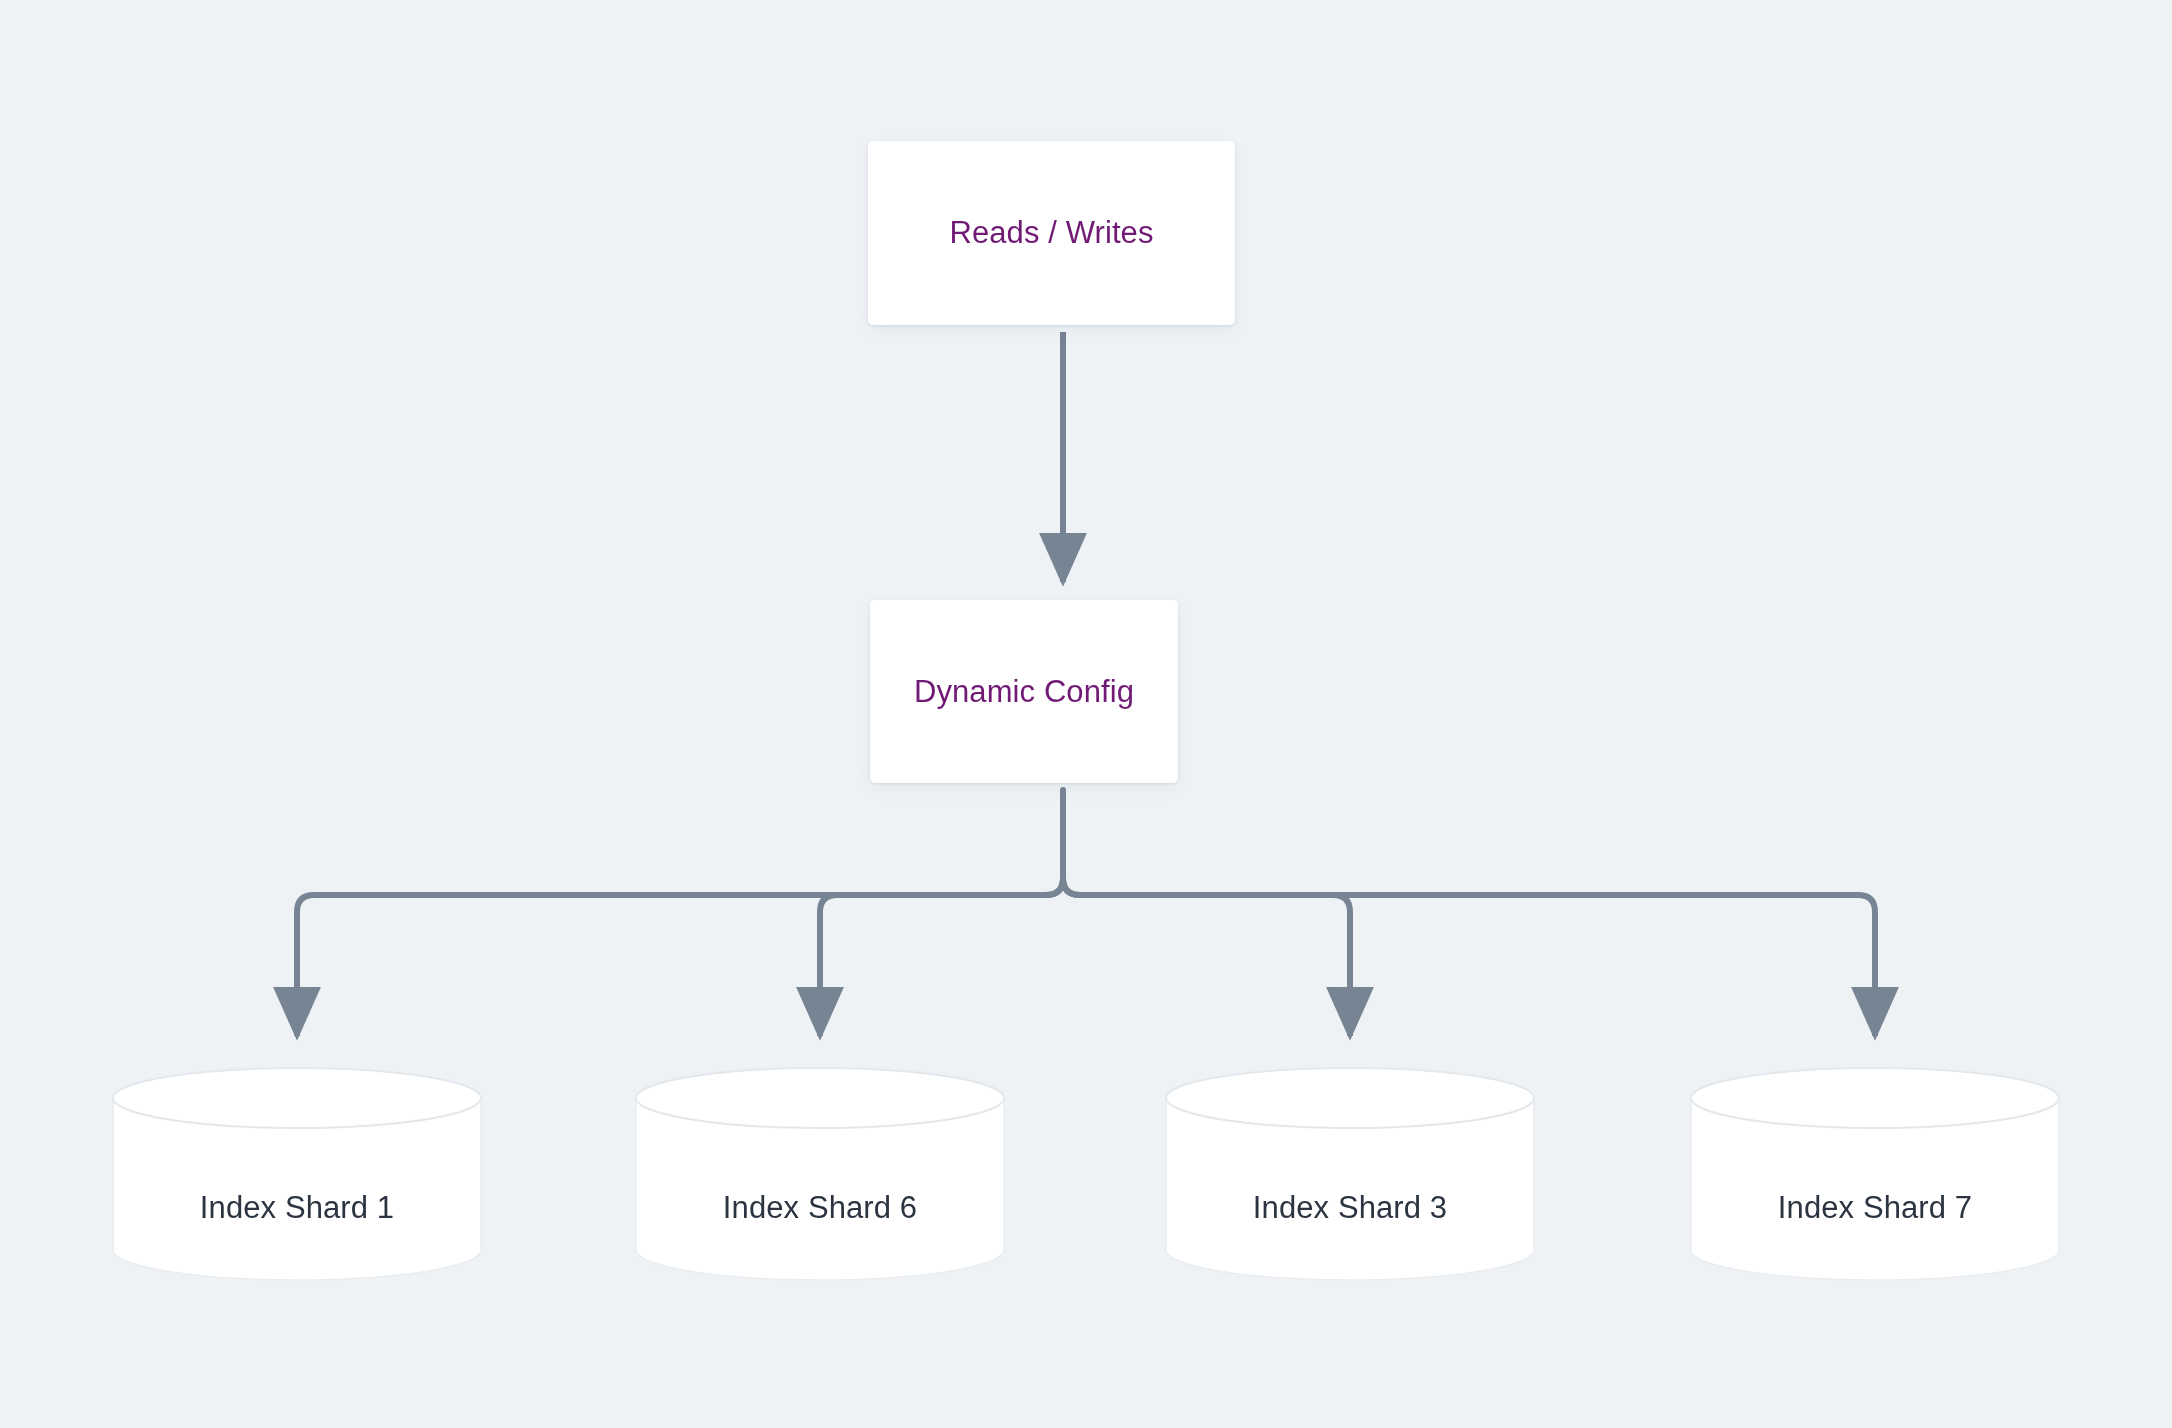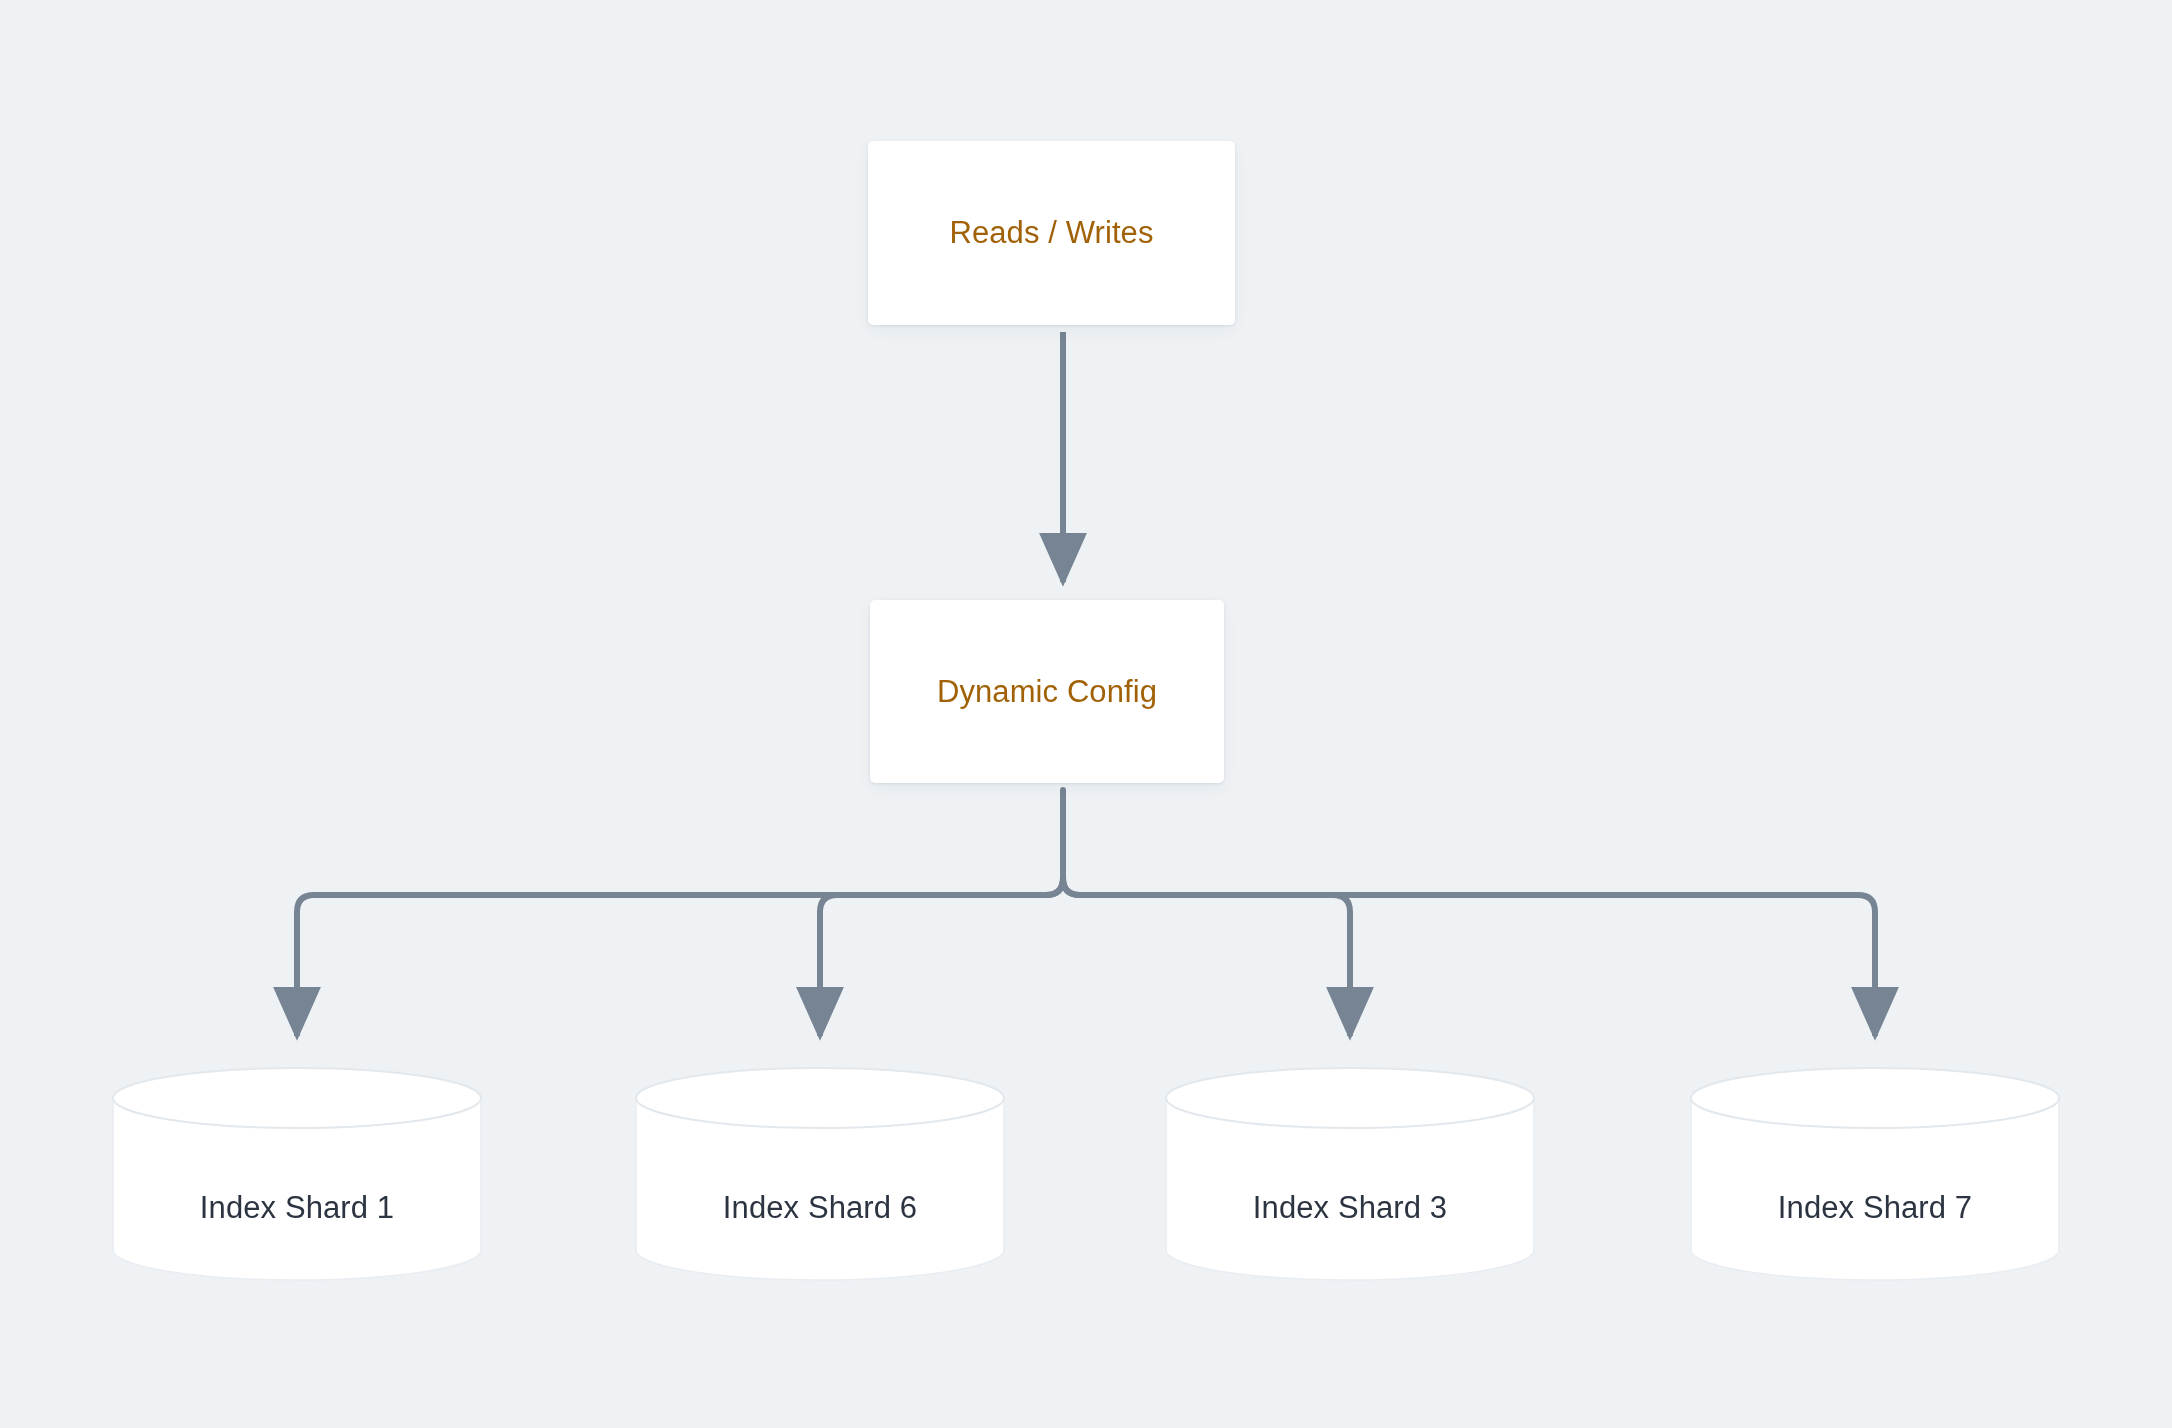--- a/index.html
+++ b/index.html
@@ -33,21 +33,21 @@
     background: #ffffff;
     border-radius: 5px;
     box-shadow: 0 1px 3px rgba(33, 48, 64, 0.10),
                 0 6px 18px rgba(33, 48, 64, 0.045);
     display: flex;
     align-items: center;
     justify-content: center;
     box-sizing: border-box;
   }
   .node-label {
-    color: #a16207;
+    color: #701a75;
     font-size: 31px;
     font-weight: 400;
     letter-spacing: 0.1px;
     white-space: nowrap;
   }
   .cylinder {
     position: absolute;
   }
   .cylinder-svg {
     position: absolute;
@@ -89,21 +89,21 @@
 
     <path d="M 1063 878 Q 1063 895 1080 895 L 1333 895 Q 1350 895 1350 912 L 1350 1036" fill="none" stroke="#778493" stroke-width="6" stroke-linecap="butt" stroke-linejoin="round" marker-end="url(#arrowhead)"></path>
 
     <path d="M 1063 878 Q 1063 895 1080 895 L 1858 895 Q 1875 895 1875 912 L 1875 1036" fill="none" stroke="#778493" stroke-width="6" stroke-linecap="butt" stroke-linejoin="round" marker-end="url(#arrowhead)"></path>
   </svg>
 
   <div class="node-box" style="left:868px; top:141px; width:367px; height:184px;">
     <span class="node-label">Reads / Writes</span>
   </div>
 
-  <div class="node-box" style="left:870px; top:600px; width:354px; height:183px;">
+  <div class="node-box" style="left:870px; top:600px; width:308px; height:183px;">
     <span class="node-label">Dynamic Config</span>
   </div>
 
   <div class="cylinder" style="left:112px; top:1068px; width:370px; height:212px;">
     <svg class="cylinder-svg" width="370" height="212" viewBox="0 0 370 212" xmlns="http://www.w3.org/2000/svg">
       <path d="M 1 30 L 1 182 A 184 30 0 0 0 369 182 L 369 30 Z" fill="#ffffff" stroke="#e9edf1" stroke-width="1.5"></path>
       <ellipse cx="185" cy="30" rx="184" ry="30" fill="#ffffff" stroke="#e3e8ed" stroke-width="2"></ellipse>
     </svg>
     <span class="cylinder-label" style="top:122px;">Index Shard 1</span>
   </div>

